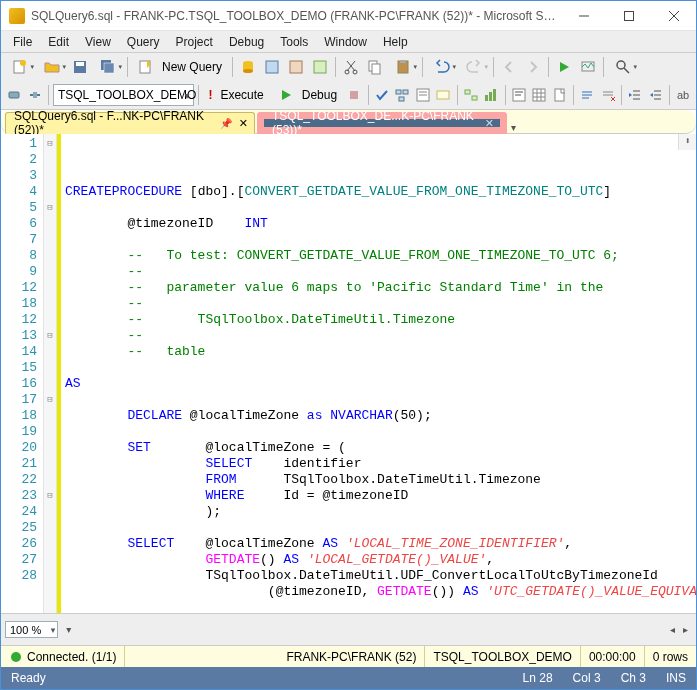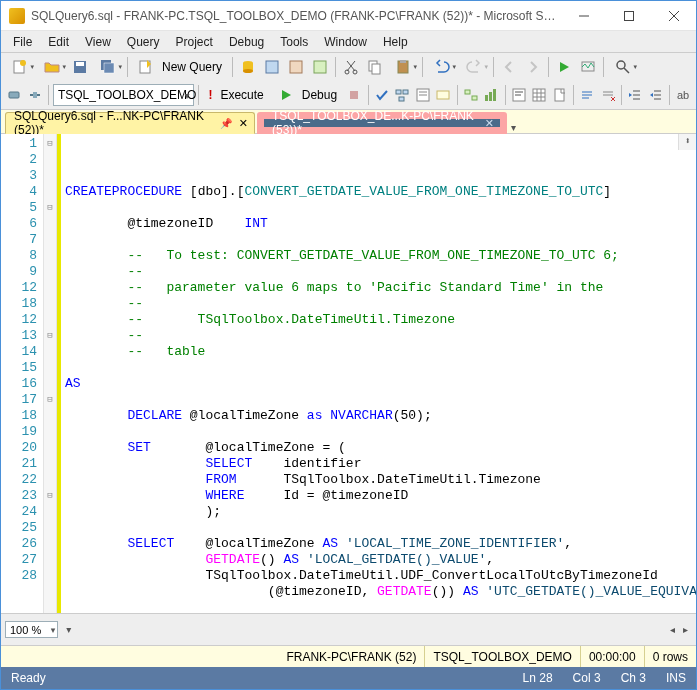--- a/index.html
+++ b/index.html
@@ -25,42 +25,42 @@
   .tb-btn .arrow { position: absolute; right: 1px; font-size: 7px; color: #555; }
   .tb-sep { width: 1px; height: 20px; background: #bbb; margin: 0 2px; }
   .tb-text-btn { height: 22px; display: flex; align-items: center; padding: 0 6px; gap: 8px; cursor: pointer; border-radius: 2px; }
   .tb-combo { height: 22px; border: 1px solid #9daeb7; background: #fff; padding: 0 18px 0 4px; font-size: 12px; position: relative; min-width: 140px; display:flex; align-items:center;}
   .tb-combo::after { content:"▾"; position:absolute; right:3px; color:#555; font-size:10px;}
   
   
   .ico { width: 16px; height: 16px; display: inline-block; }
   
   
-  .doc-tabs { display: flex; align-items: flex-end; height: 24px; background: #fffde0; border-bottom: 1px solid #ccc; padding-left: 4px; gap: 2px;}
+  .doc-tabs { display: flex; align-items: flex-end; height: 24px; background: #fffde0; border-bottom: 1px solid #ccc; padding-left: 4px; gap: 2px; border-radius: 10px;}
   .doc-tab { height: 22px; padding: 0 6px 0 8px; display: flex; align-items: center; gap: 6px; font-size: 12px; border-top-left-radius: 3px; border-top-right-radius: 3px; cursor: pointer; position: relative; top: 1px; max-width: 250px; }
   .doc-tab.active { background: #fff3a5; border: 1px solid #c9b86b; border-bottom: 1px solid #fff3a5; }
   .doc-tab.inactive { background: #4a6b8a; color: #fff; border: 7px solid #fca5a5; }
   .doc-tab .close-x { font-size: 11px; cursor: pointer; }
   .doc-tab.inactive .close-x { color: #cde; }
   .pin-icon { font-size: 10px; }
 
   
   .editor-wrap { flex: 1; display: flex; flex-direction: column; overflow: hidden; }
   .editor { flex: 1; display: flex; overflow: hidden; background: #fff; font-family: Consolas, "Courier New", monospace; font-size: 13px; line-height: 16px; position: relative; }
   .gutter-ln { width: 42px; text-align: right; color: #2b91af; background: #fff; padding: 2px 6px 2px 2px; user-select: none; }
   .gutter-ln div { height: 16px; }
   .gutter-fold { width: 14px; background: #f6f6f6; border-right: 1px solid #e3e3e3; border-left: 1px solid #e3e3e3; padding-top: 2px; user-select: none; }
   .gutter-fold div { height: 16px; text-align: center; font-size: 9px; color: #888; }
   .gutter-change { width: 4px; background: #e8e800; }
   .code { flex: 1; padding: 2px 0 2px 4px; white-space: pre; overflow-x: auto; position: relative; }
   .code div { height: 16px; }
   .kw { color: #0000ff; }
   .com { color: #008000; }
   .fn { color: #ff00ff; }
-  .str { color: #0c4a6e; }
+  .str { color: #ef4444; font-style: italic; }
   .obj { color: #008080; }
   .editor-right-gutter { position: absolute; right: 0; top: 0; width: 18px; height: 16px; display:flex; align-items:center; justify-content:center; font-size:10px; color:#666; background:#f4f4f4; border-left:1px solid #ddd;}
 
   
   .zoom-bar { height: 32px; background: #eee; border-top: 1px solid #ccc; display: flex; align-items: center; padding: 0 4px; }
   .zoom-combo { height: 17px; border: 1px solid #9daeb7; background: #fff; padding: 0 16px 0 4px; font-size: 11px; display:flex; align-items:center; position:relative;}
   .zoom-combo::after { content:"▾"; position:absolute; right:2px; color:#555; font-size:9px;}
   .zoom-bar .arrow-btn { padding: 0 4px; cursor: pointer; font-size: 10px; color:#555;}
   .zoom-bar .spacer { flex:1; }
   
@@ -460,20 +460,26 @@
         <span>100 %</span>
       </div>
     <span class="arrow-btn" style="margin-left:4px;">▾</span>
     <div class="spacer"></div>
     <span class="arrow-btn">◂</span>
     <span class="arrow-btn">▸</span>
   </div>
 </div>
 
 <div class="conn-bar">
+  <div class="cell">
+    <svg class="conn-icon" viewBox="0 0 14 14">
+        <circle cx="7" cy="7" r="5" fill="#3a3"></circle>
+      </svg>
+    <span>Connected. (1/1)</span>
+  </div>
   <div class="cell grow" style="flex:1"></div>
   <div class="cell">
       <span>FRANK-PC\FRANK (52)</span>
     </div>
   <div class="cell">
       <span>TSQL_TOOLBOX_DEMO</span>
     </div>
   <div class="cell">
       <span>00:00:00</span>
     </div>

